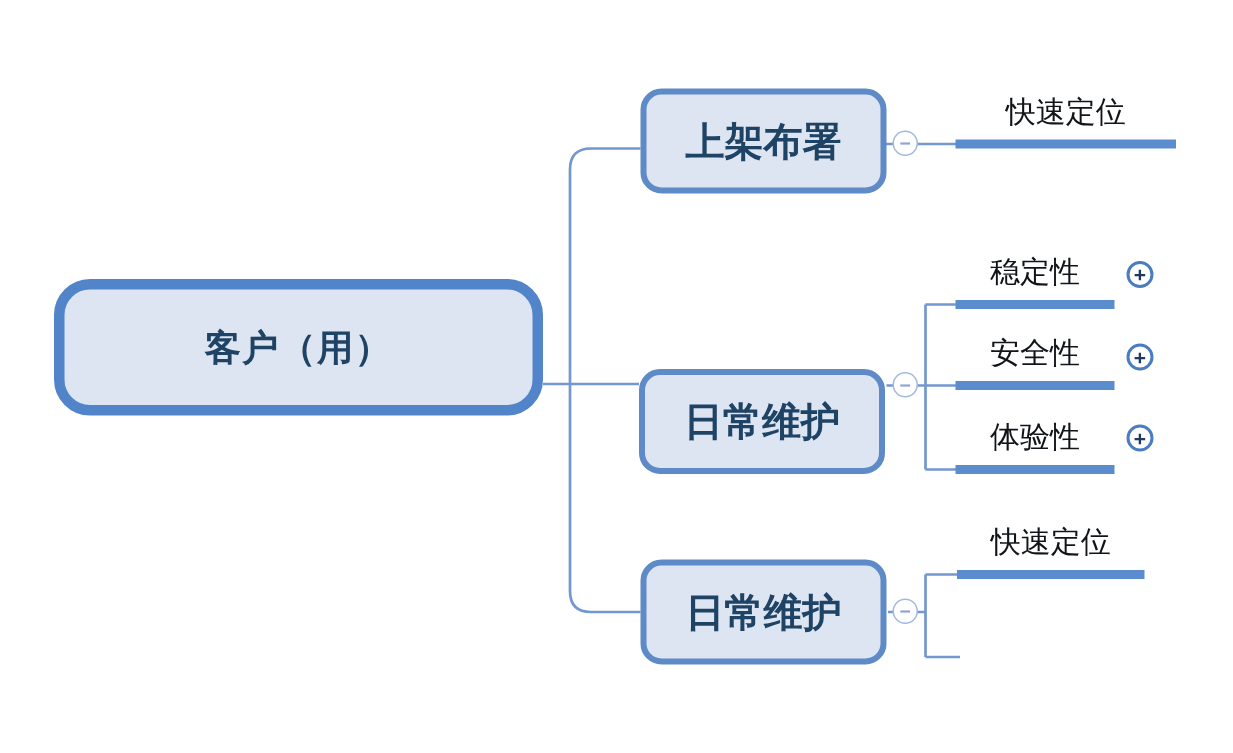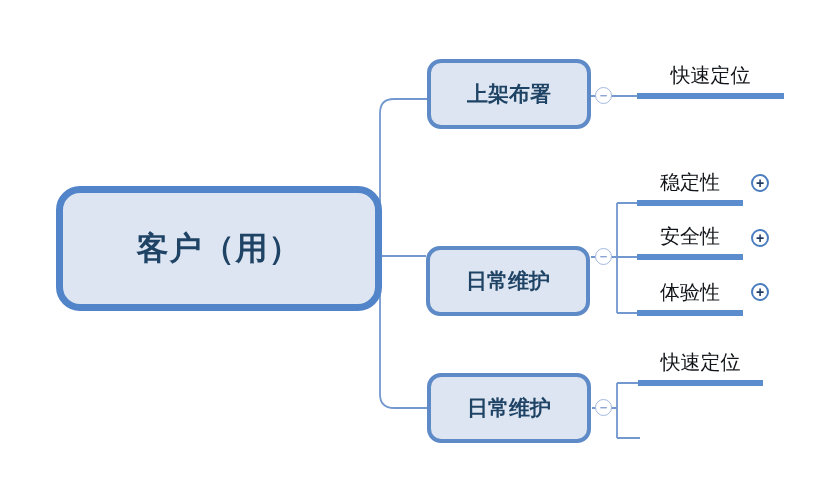--- a/index.html
+++ b/index.html
@@ -9,30 +9,30 @@
     --expand-border:#4a7cc0; --expand-glyph:#1f3864; --background:#ffffff;
   }
   *{margin:0;padding:0;box-sizing:border-box;}
   html,body{background:var(--background);}
   body{font-family:"Liberation Sans","DejaVu Sans",sans-serif;}
   .canvas{position:relative;width:822px;height:502px;background:var(--background);overflow:hidden;}
   .connectors{position:absolute;left:0;top:0;width:822px;height:502px;}
   .connectors path{fill:none;stroke:var(--line);stroke-width:1.8;}
 
   .root-node{
-    position:absolute;left:36px;top:186px;width:326px;height:125px;
+    position:absolute;left:36px;top:186px;width:326px;height:91px;
     background:var(--node-fill);border:7px solid var(--root-border);border-radius:24px;
     display:flex;align-items:center;justify-content:center;
-    color:var(--node-text);font-size:32px;font-weight:bold;letter-spacing:1px;margin-left:20px;
+    color:var(--node-text);font-size:24px;font-weight:bold;letter-spacing:1px;
   }
   .branch-node{
     position:absolute;width:164px;height:70px;
     background:var(--node-fill);border:4px solid var(--branch-border);border-radius:14px;
     display:flex;align-items:center;justify-content:center;
-    color:var(--node-text);font-size:21px;font-weight:bold;
+    color:var(--node-text);font-size:26px;font-weight:bold;
   }
   .leaf{
     position:absolute;text-align:center;line-height:26px;padding-bottom:5px;
     border-bottom:6px solid var(--bar);
     color:var(--leaf-text);font-size:20px;
   }
   .toggle{
     position:absolute;border-radius:50%;background:#fff;
     display:flex;align-items:center;justify-content:center;z-index:3;cursor:pointer;
   }

